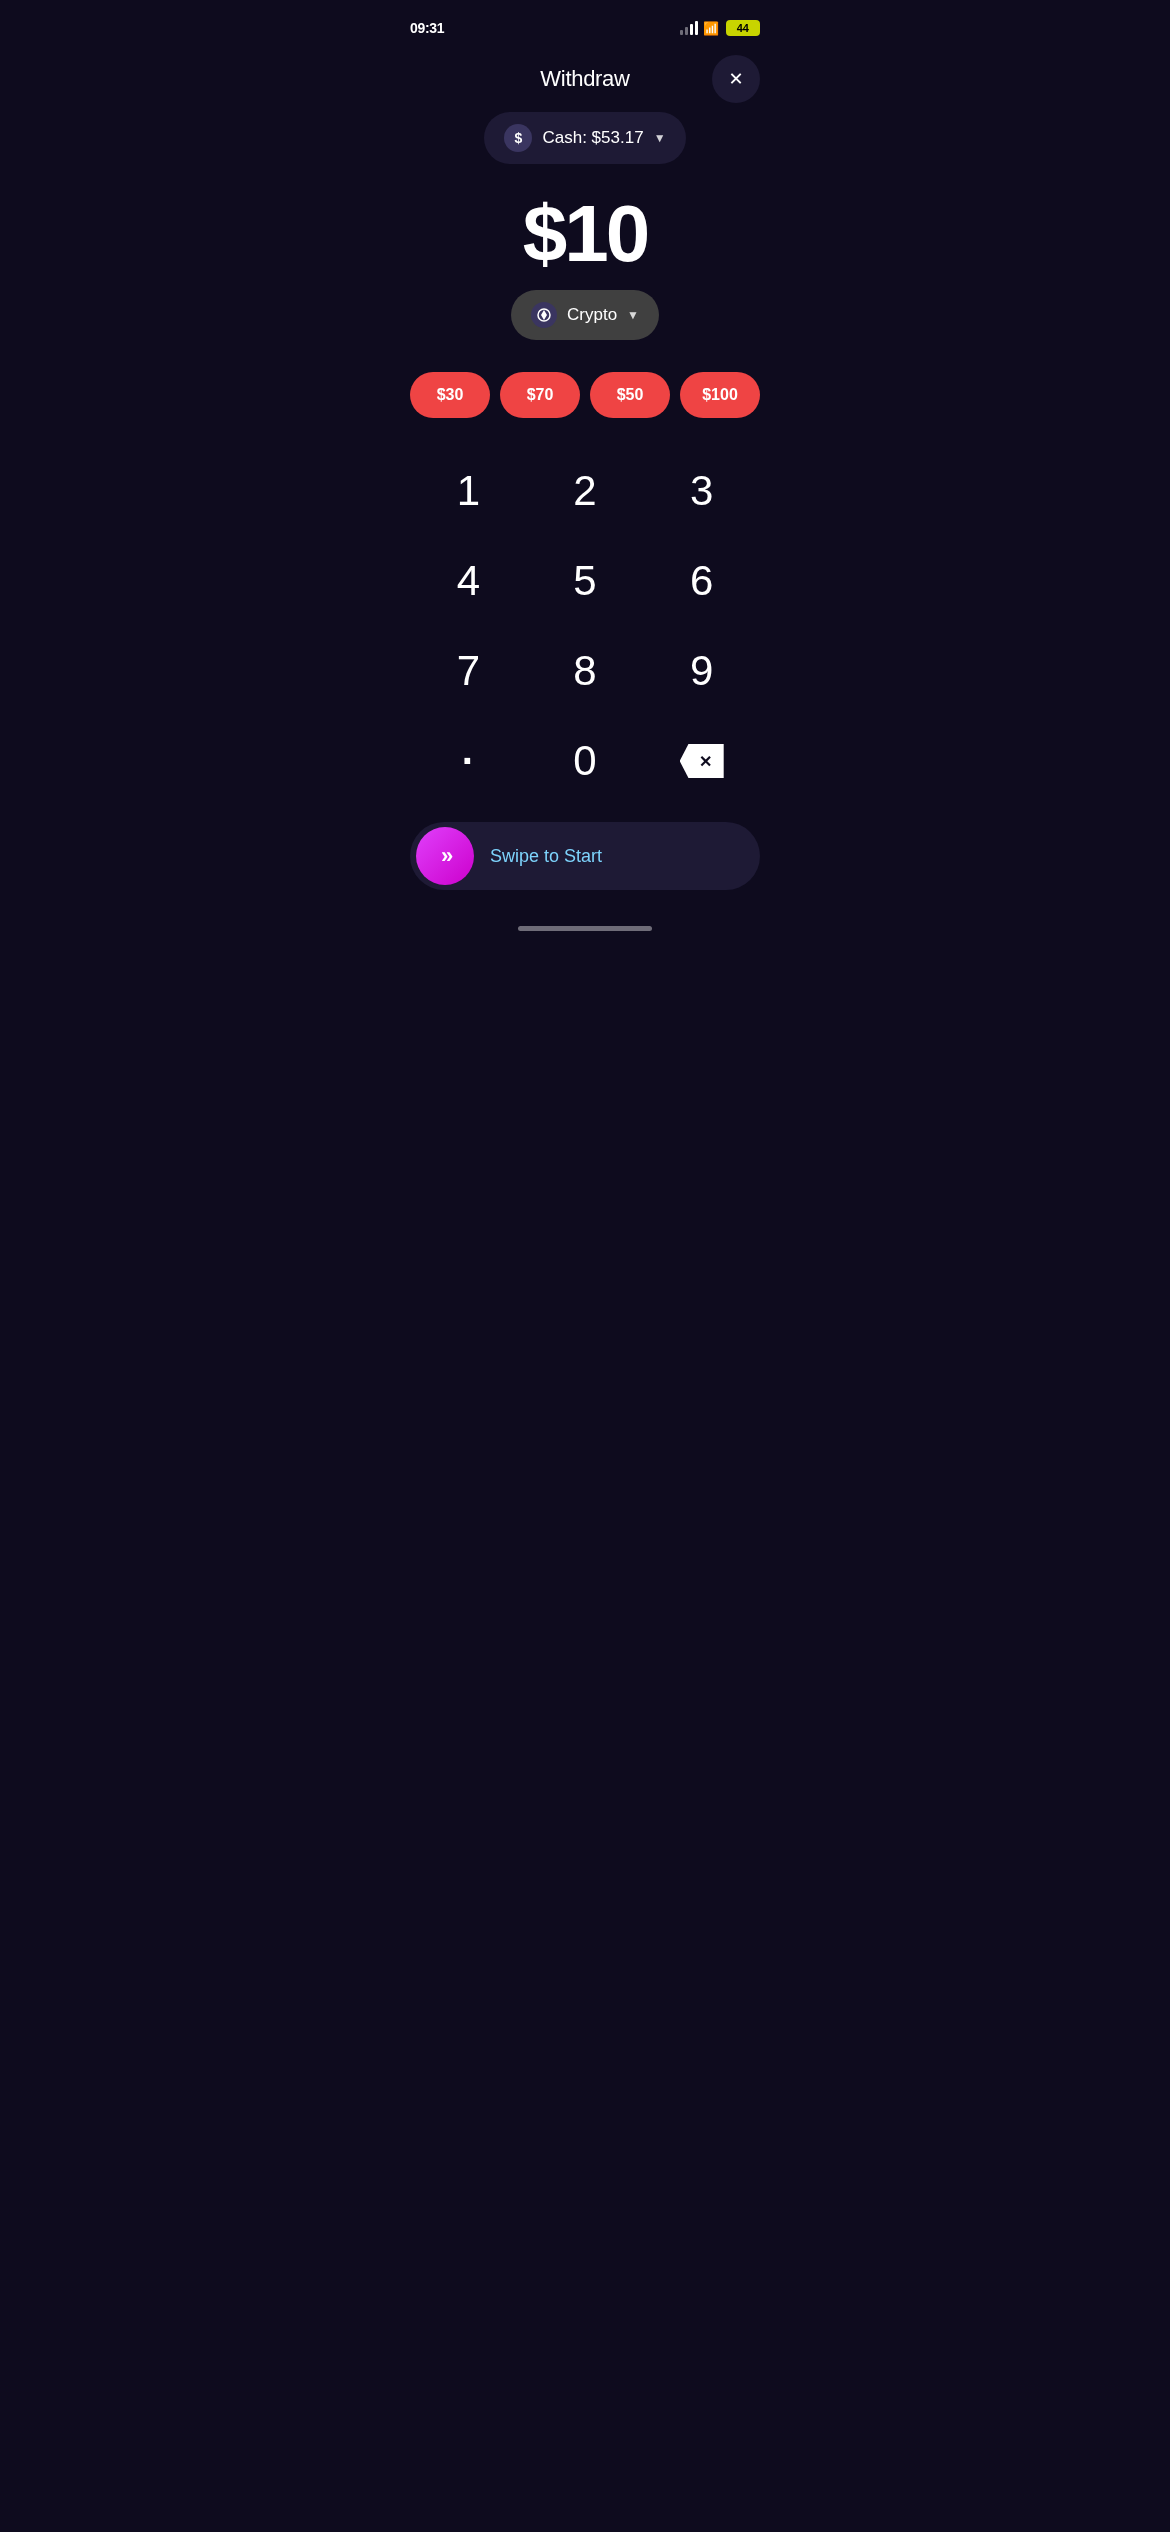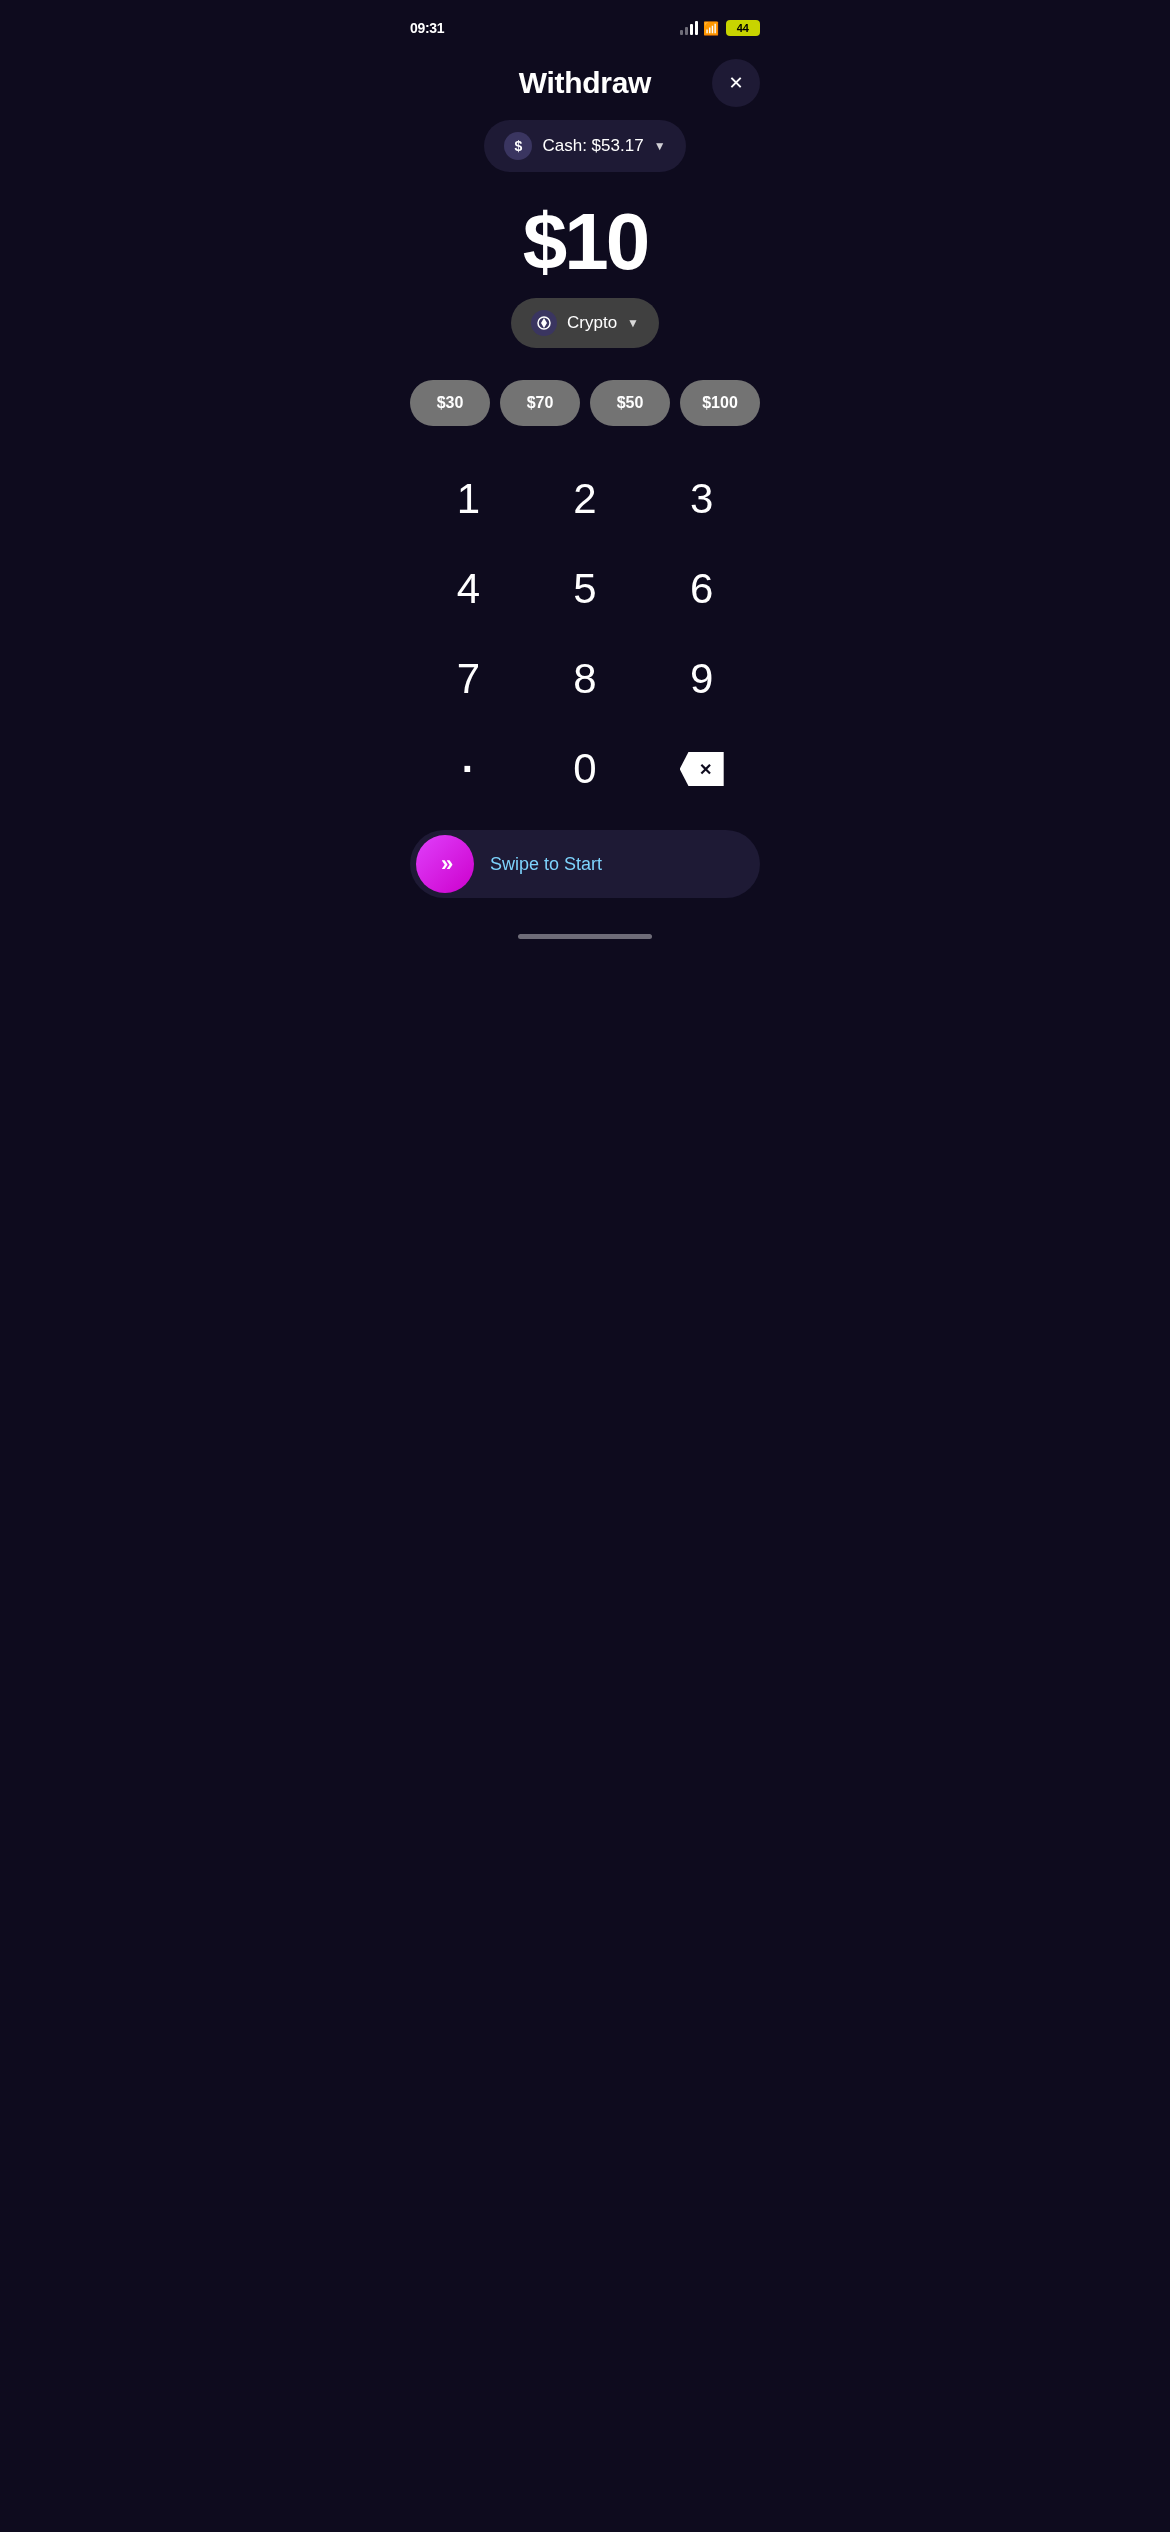--- a/index.html
+++ b/index.html
@@ -87,22 +87,22 @@
     .header {
       width: 100%;
       display: flex;
       align-items: center;
       justify-content: center;
       position: relative;
       padding: 16px 0 20px;
     }
 
     .header-title {
-      font-size: 30px;
-      font-weight: 700;
+      font-size: 22px;
+      font-weight: 400;
       letter-spacing: -0.3px;
     }
 
     .close-btn {
       position: absolute;
       right: 0;
       width: 48px;
       height: 48px;
       background: #1e1a35;
       border-radius: 50%;
@@ -194,21 +194,21 @@
     
     .quick-amounts {
       display: flex;
       gap: 10px;
       margin-bottom: 28px;
       width: 100%;
       justify-content: center;
     }
 
     .quick-amount-btn {
-      background: #737373;
+      background: #ef4444;
       border-radius: 50px;
       padding: 14px 18px;
       font-size: 16px;
       font-weight: 600;
       cursor: pointer;
       color: white;
       border: none;
       flex: 1;
     }
 

